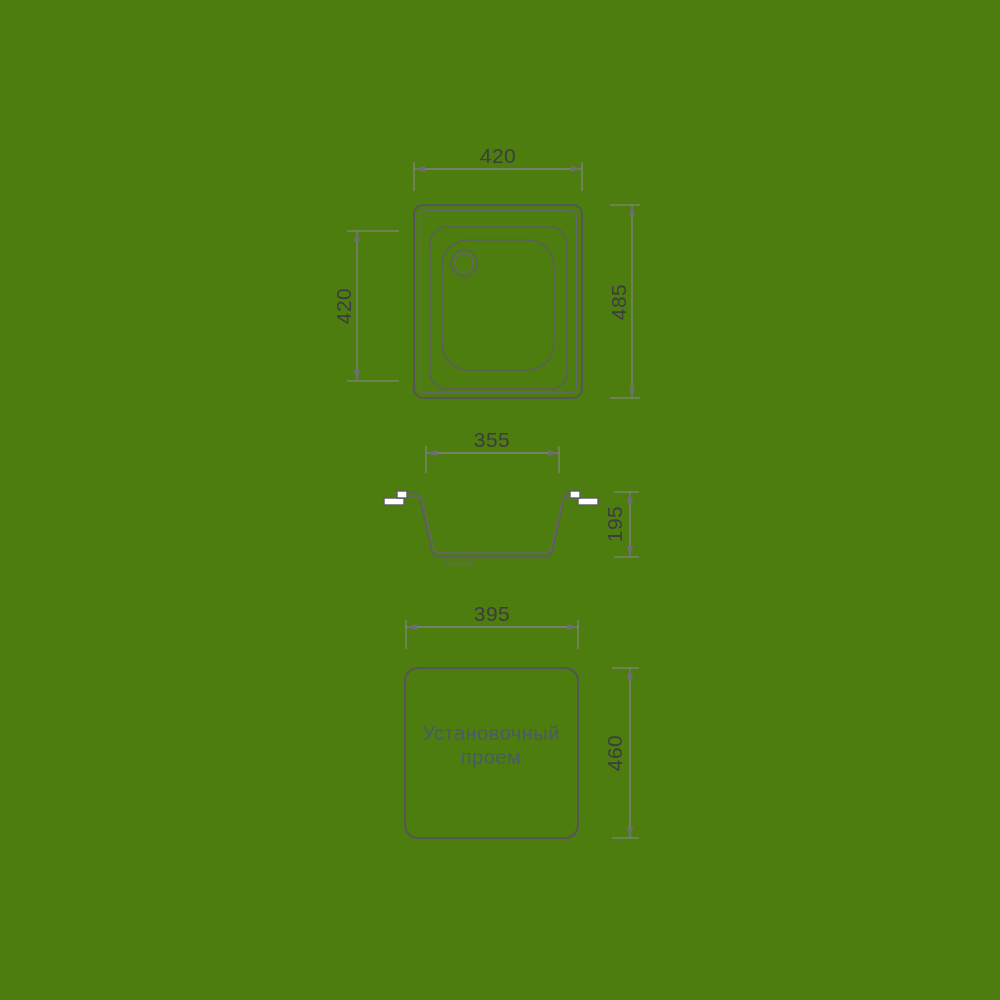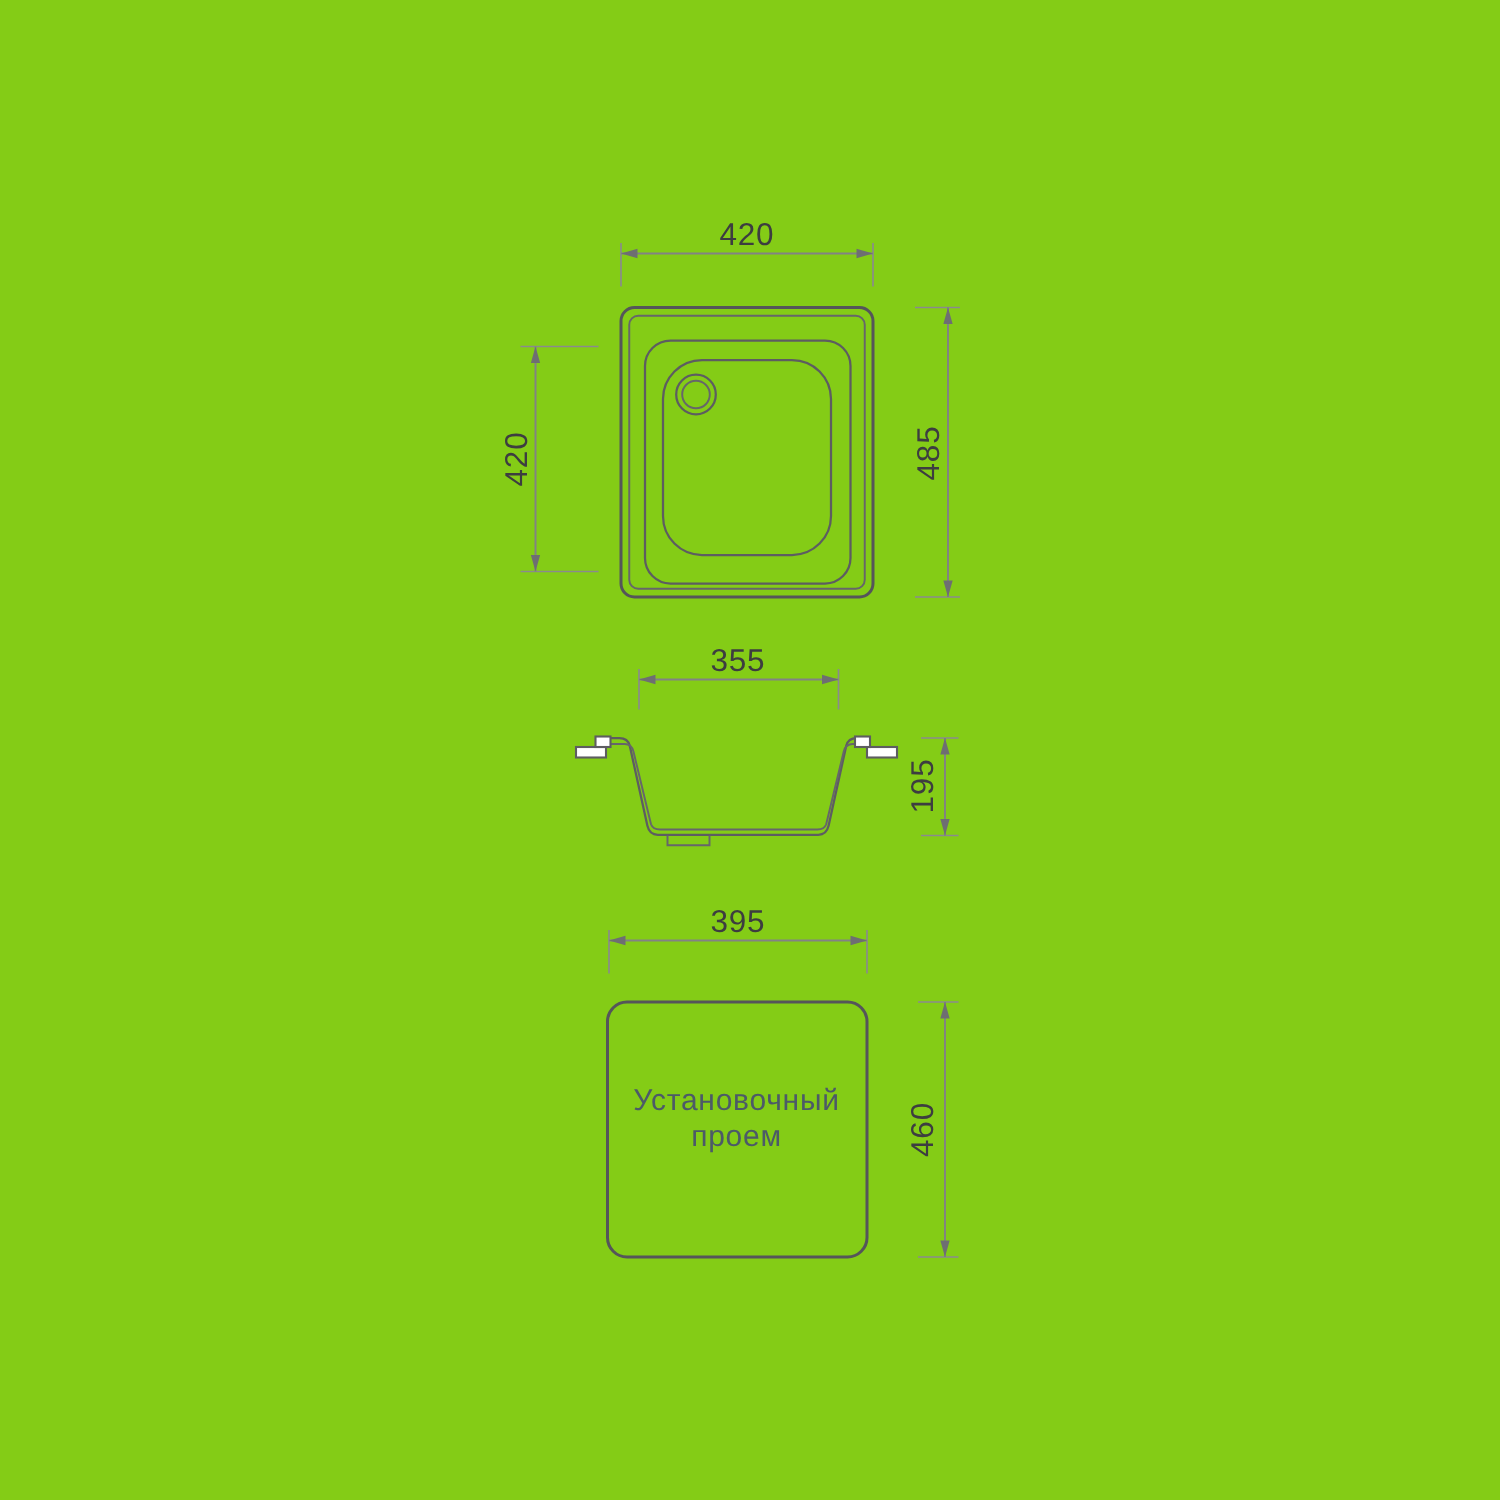--- a/index.html
+++ b/index.html
@@ -7,21 +7,21 @@
     padding: 0;
     background: #ffffff;
     width: 1000px;
     height: 1000px;
     font-family: "Liberation Sans", sans-serif;
   }
   .stage {
     position: relative;
     width: 1000px;
     height: 1000px;
-    background: #84cc16;
+    background: #4d7c0f;
     overflow: hidden;
   }
   svg { display: block; }
 
   
   .ol      { fill: none; stroke: #55555a; stroke-width: 2; }
   .ol-thin { fill: none; stroke: #66666a; stroke-width: 1.3; }
   .ol-mid  { fill: none; stroke: #5d5d61; stroke-width: 1.5; }
   .fill-w  { fill: #ffffff; stroke: #5d5d61; stroke-width: 1.4; }
 

